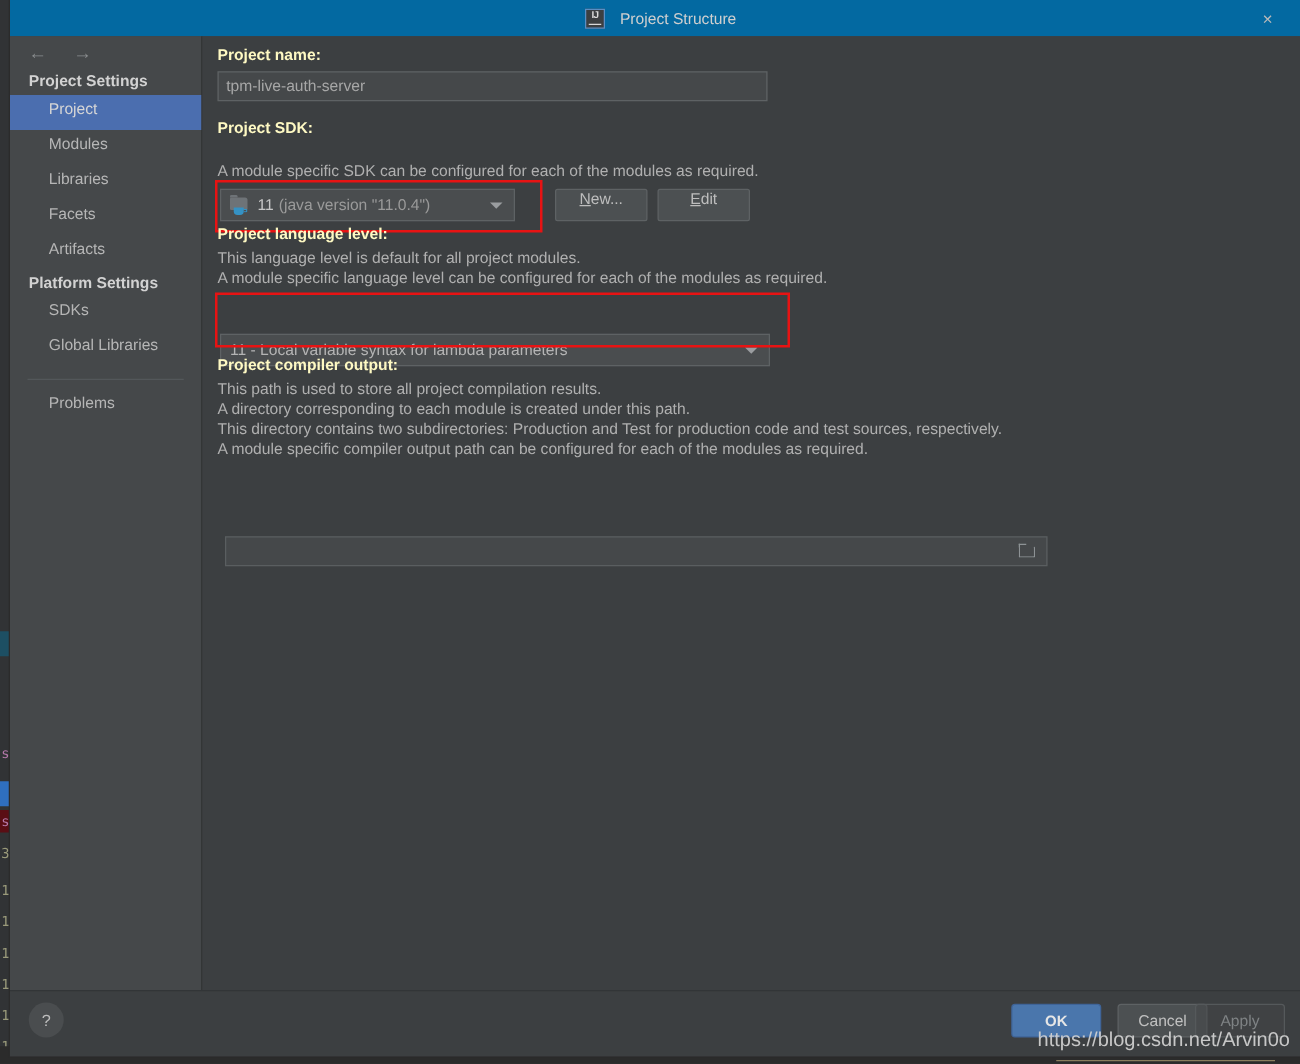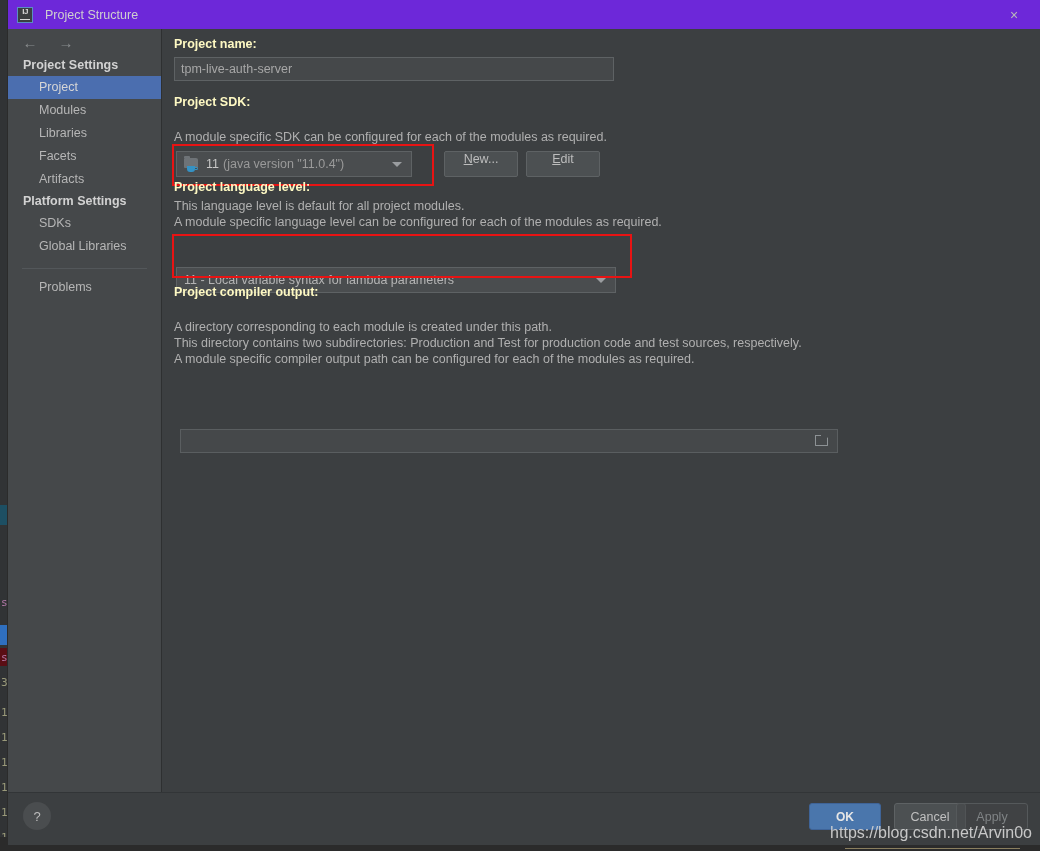--- a/index.html
+++ b/index.html
@@ -88,24 +88,25 @@
     position: absolute;
     left: 8px;
     top: 0;
     width: 1032px;
     height: 845px;
     background: #3c3f41;
     box-shadow: 0 0 0 1px #2b2b2b;
   }
   #titlebar {
     height: 29px;
-    background: #6d28d9;
-    display: flex;
-    align-items: center;
-    position: relative;
+    background: #0369a1;
+    display: flex;
+    align-items: center;
+    position: relative;
+    justify-content: center;
   }
   .title-icon {
     width: 16px; height: 16px;
     margin-left: 9px;
     background: #3c3f41;
     border: 1px solid #5b8ec4;
     box-sizing: border-box;
     position: relative;
     flex: none;
   }
@@ -181,21 +182,21 @@
   }
   .group-header {
     font-weight: bold;
     color: #d2d2d2;
     font-size: 12.5px;
     padding: 2px 0 2px 15px;
     height: 17px;
     line-height: 17px;
   }
   .side-item {
-    height: 23px;
+    height: 28px;
     line-height: 23px;
     padding-left: 31px;
     font-size: 12.5px;
     color: #b6b6b6;
     cursor: default;
   }
   .side-item.selected {
     background: #4b6eaf;
     color: #d6d6d6;
   }
@@ -522,20 +523,21 @@
       <div class="abs desc" style="left:12px; top:185px;">A module specific language level can be configured for each of the modules as required.</div>
 
       <div class="abs combo" style="left:14px; top:212px; width:440px;">
         <span>11 - Local variable syntax for lambda parameters</span>
         <span class="arrow"></span>
       </div>
 
       <div class="red-box" style="left:10px; top:205px; width:460px; height:44px;"></div>
 
       <div class="abs section-label" style="left:12px; top:256px;">Project compiler output:</div>
+      <div class="abs desc" style="left:12px; top:274px;">This path is used to store all project compilation results.</div>
       <div class="abs desc" style="left:12px; top:290px;">A directory corresponding to each module is created under this path.</div>
       <div class="abs desc" style="left:12px; top:306px;">This directory contains two subdirectories: Production and Test for production code and test sources, respectively.</div>
       <div class="abs desc" style="left:12px; top:322px;">A module specific compiler output path can be configured for each of the modules as required.</div>
 
       <div class="abs path-field" style="left:18px; top:348px; width:658px;">
         <span class="abs" style="left:6px; top:3px; color:#a7a7a7;"></span>
         <span class="browse-icon">
           <span class="f2"></span>
           <span class="f1"></span>
         </span>

